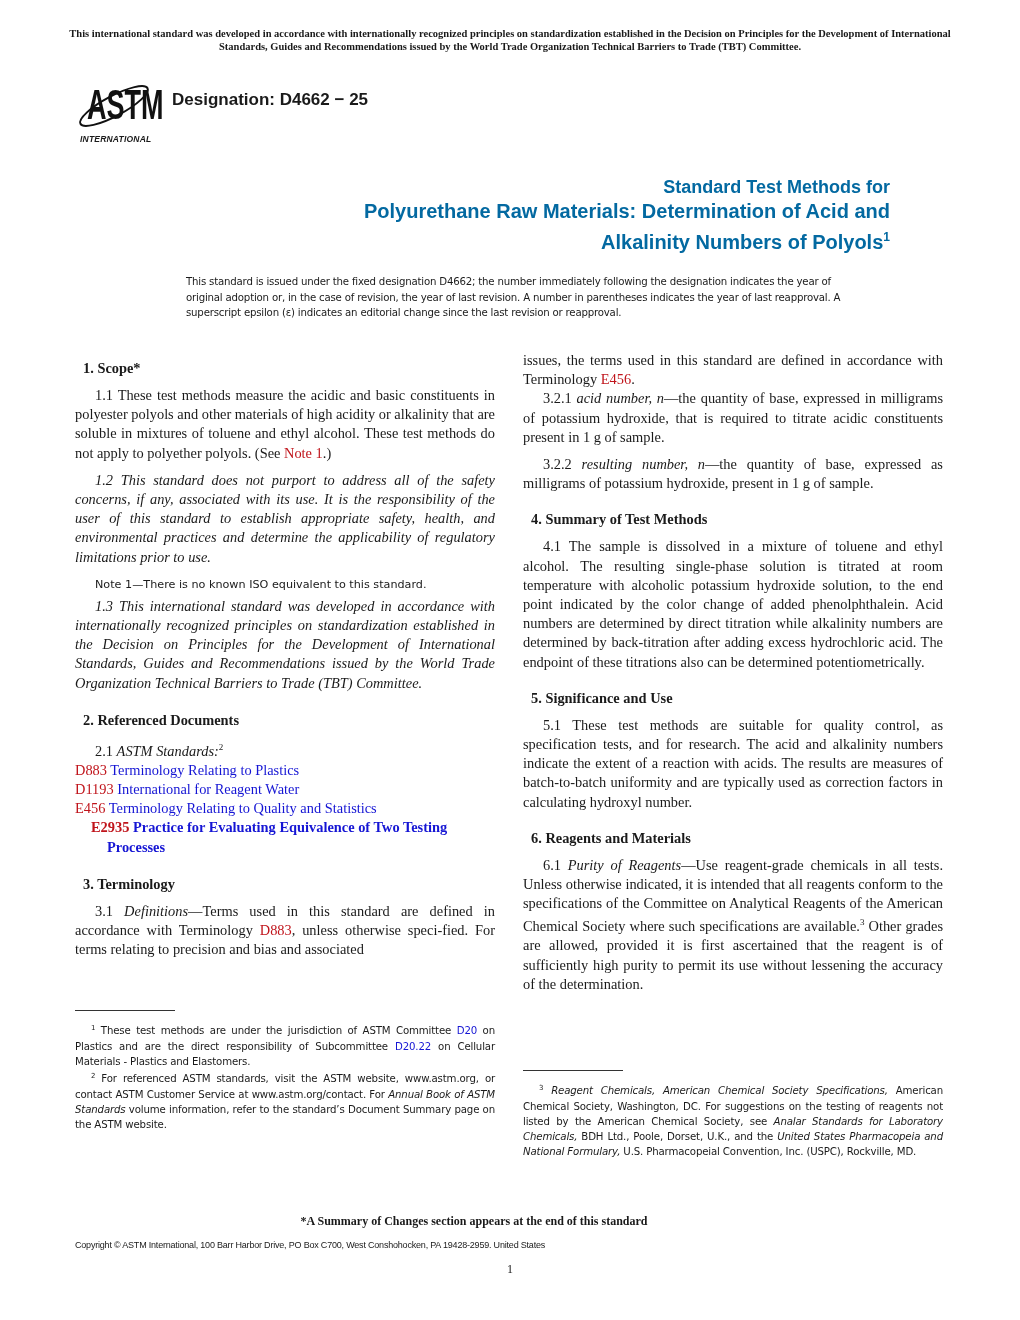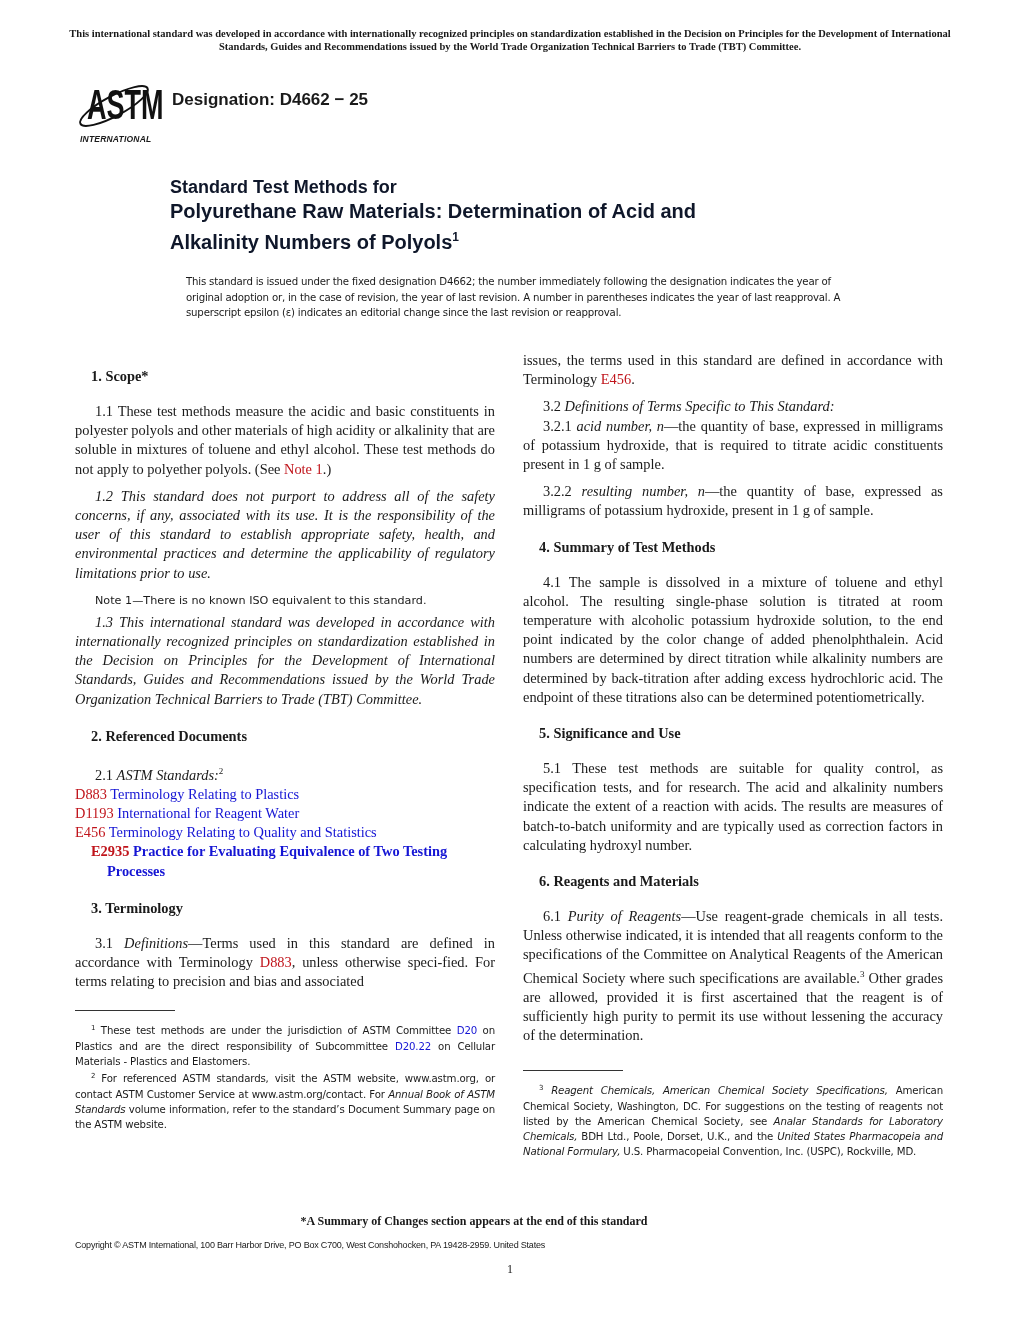--- a/index.html
+++ b/index.html
@@ -1,29 +1,29 @@
 <!DOCTYPE html>
 <html><head>
 <meta charset="utf-8">
 <style>
   html, body { margin: 0; padding: 0; background: #ffffff; }
   body { width: 1020px; height: 1320px; position: relative; overflow: hidden; color: #1a1a1a; font-family: "Liberation Serif", serif; }
   .abs { position: absolute; }
   .topnote { left: 60px; top: 27px; width: 900px; text-align: center; font-size: 10.5px; line-height: 13px; font-weight: bold; font-family: "Liberation Serif", serif; }
   .logo { left: 72px; top: 78px; width: 90px; height: 68px; }
   .designation { left: 172px; top: 90px; font-family: "Liberation Sans", sans-serif; font-size: 17px; font-weight: bold; }
-  .title { left: 170px; top: 176px; width: 720px; font-family: "Liberation Sans", sans-serif; font-weight: bold; color: #0f172a; }
+  .title { left: 170px; top: 176px; width: 720px; font-family: "Liberation Sans", sans-serif; font-weight: bold; color: #0369a1; text-align: right; }
   .title .t1 { font-size: 18px; line-height: 22px; }
   .title .t2 { font-size: 20px; line-height: 26px; }
   .title sup { font-size: 12px; }
   .issuance { left: 170px; top: 274px; width: 680px; font-size: 10.2px; line-height: 15.5px; font-family: "DejaVu Sans", sans-serif; letter-spacing: -0.2px; margin-left: 16px; }
   .col { width: 420px; font-size: 14.4px; line-height: 19.2px; text-align: justify; }
   .col p { margin: 0; text-indent: 20px; }
   .col .gap { margin-top: 8px; }
-  .col h2 { font-size: 14.4px; font-weight: bold; margin: 16px; line-height: 19px; }
+  .col h2 { font-size: 14.4px; font-weight: bold; margin: 8px; line-height: 19px; }
   .left { left: 75px; }
   .right { left: 523px; }
   .ref { color: #c0141b; }
   .blue { color: #1515d4; }
   .refs .item { text-indent: 0; padding-left: 32px; text-indent: -16px; margin-left: 0; }
   .note { font-size: 11.2px; font-family: "DejaVu Sans", sans-serif; line-height: 15px; text-indent: 16px; }
   .fnrule { height: 1px; background: #333; width: 100px; }
   .fn { width: 420px; font-size: 10.2px; line-height: 15.2px; text-align: justify; font-family: "DejaVu Sans", sans-serif; letter-spacing: -0.15px; }
   .fn p { margin: 0; text-indent: 16px; }
   .summary { left: 0; width: 948px; top: 1214px; text-align: center; font-weight: bold; font-size: 12px; }
@@ -77,21 +77,20 @@
 <div class="abs" style="left:75px;top:1010px;">
     <div class="fnrule"></div>
   </div>
 <div class="abs fn" style="left:75px;top:1021px;">
   <p><sup style="font-size:7px">1</sup><span> These test methods are under the jurisdiction of ASTM Committee </span><a class="blue">D20</a><span> on Plastics and are the direct responsibility of Subcommittee </span><a class="blue">D20.22</a><span> on Cellular Materials - Plastics and Elastomers.</span></p>
   <p><sup style="font-size:7px">2</sup><span> For referenced ASTM standards, visit the ASTM website, www.astm.org, or contact ASTM Customer Service at www.astm.org/contact. For </span><i>Annual Book of ASTM Standards</i><span> volume information, refer to the standard’s Document Summary page on the ASTM website.</span></p>
 </div>
 
 <div class="abs col right" style="top:351px;">
   <p style="text-indent:0;"><span>issues, the terms used in this standard are defined in accordance with Terminology </span><a class="ref">E456</a><span>.</span></p>
-  <p class="gap"><span>3.2 </span><i>Definitions of Terms Specific to This Standard:</i></p>
   <p><span>3.2.1 </span><i>acid number, n</i><span>—the quantity of base, expressed in milligrams of potassium hydroxide, that is required to titrate acidic constituents present in 1 g of sample.</span></p>
   <p class="gap"><span>3.2.2 </span><i>resulting number, n</i><span>—the quantity of base, expressed as milligrams of potassium hydroxide, present in 1 g of sample.</span></p>
 
   <h2 style="margin-top:17px;">4.  Summary of Test Methods</h2>
   <p class="gap">4.1 The sample is dissolved in a mixture of toluene and ethyl alcohol. The resulting single-phase solution is titrated at room temperature with alcoholic potassium hydroxide solution, to the end point indicated by the color change of added phenolphthalein. Acid numbers are determined by direct titration while alkalinity numbers are determined by back-titration after adding excess hydrochloric acid. The endpoint of these titrations also can be determined potentiometrically.</p>
 
   <h2 style="margin-top:17px;">5.  Significance and Use</h2>
   <p class="gap">5.1 These test methods are suitable for quality control, as specification tests, and for research. The acid and alkalinity numbers indicate the extent of a reaction with acids. The results are measures of batch-to-batch uniformity and are typically used as correction factors in calculating hydroxyl number.</p>
 
   <h2 style="margin-top:17px;">6.  Reagents and Materials</h2>

